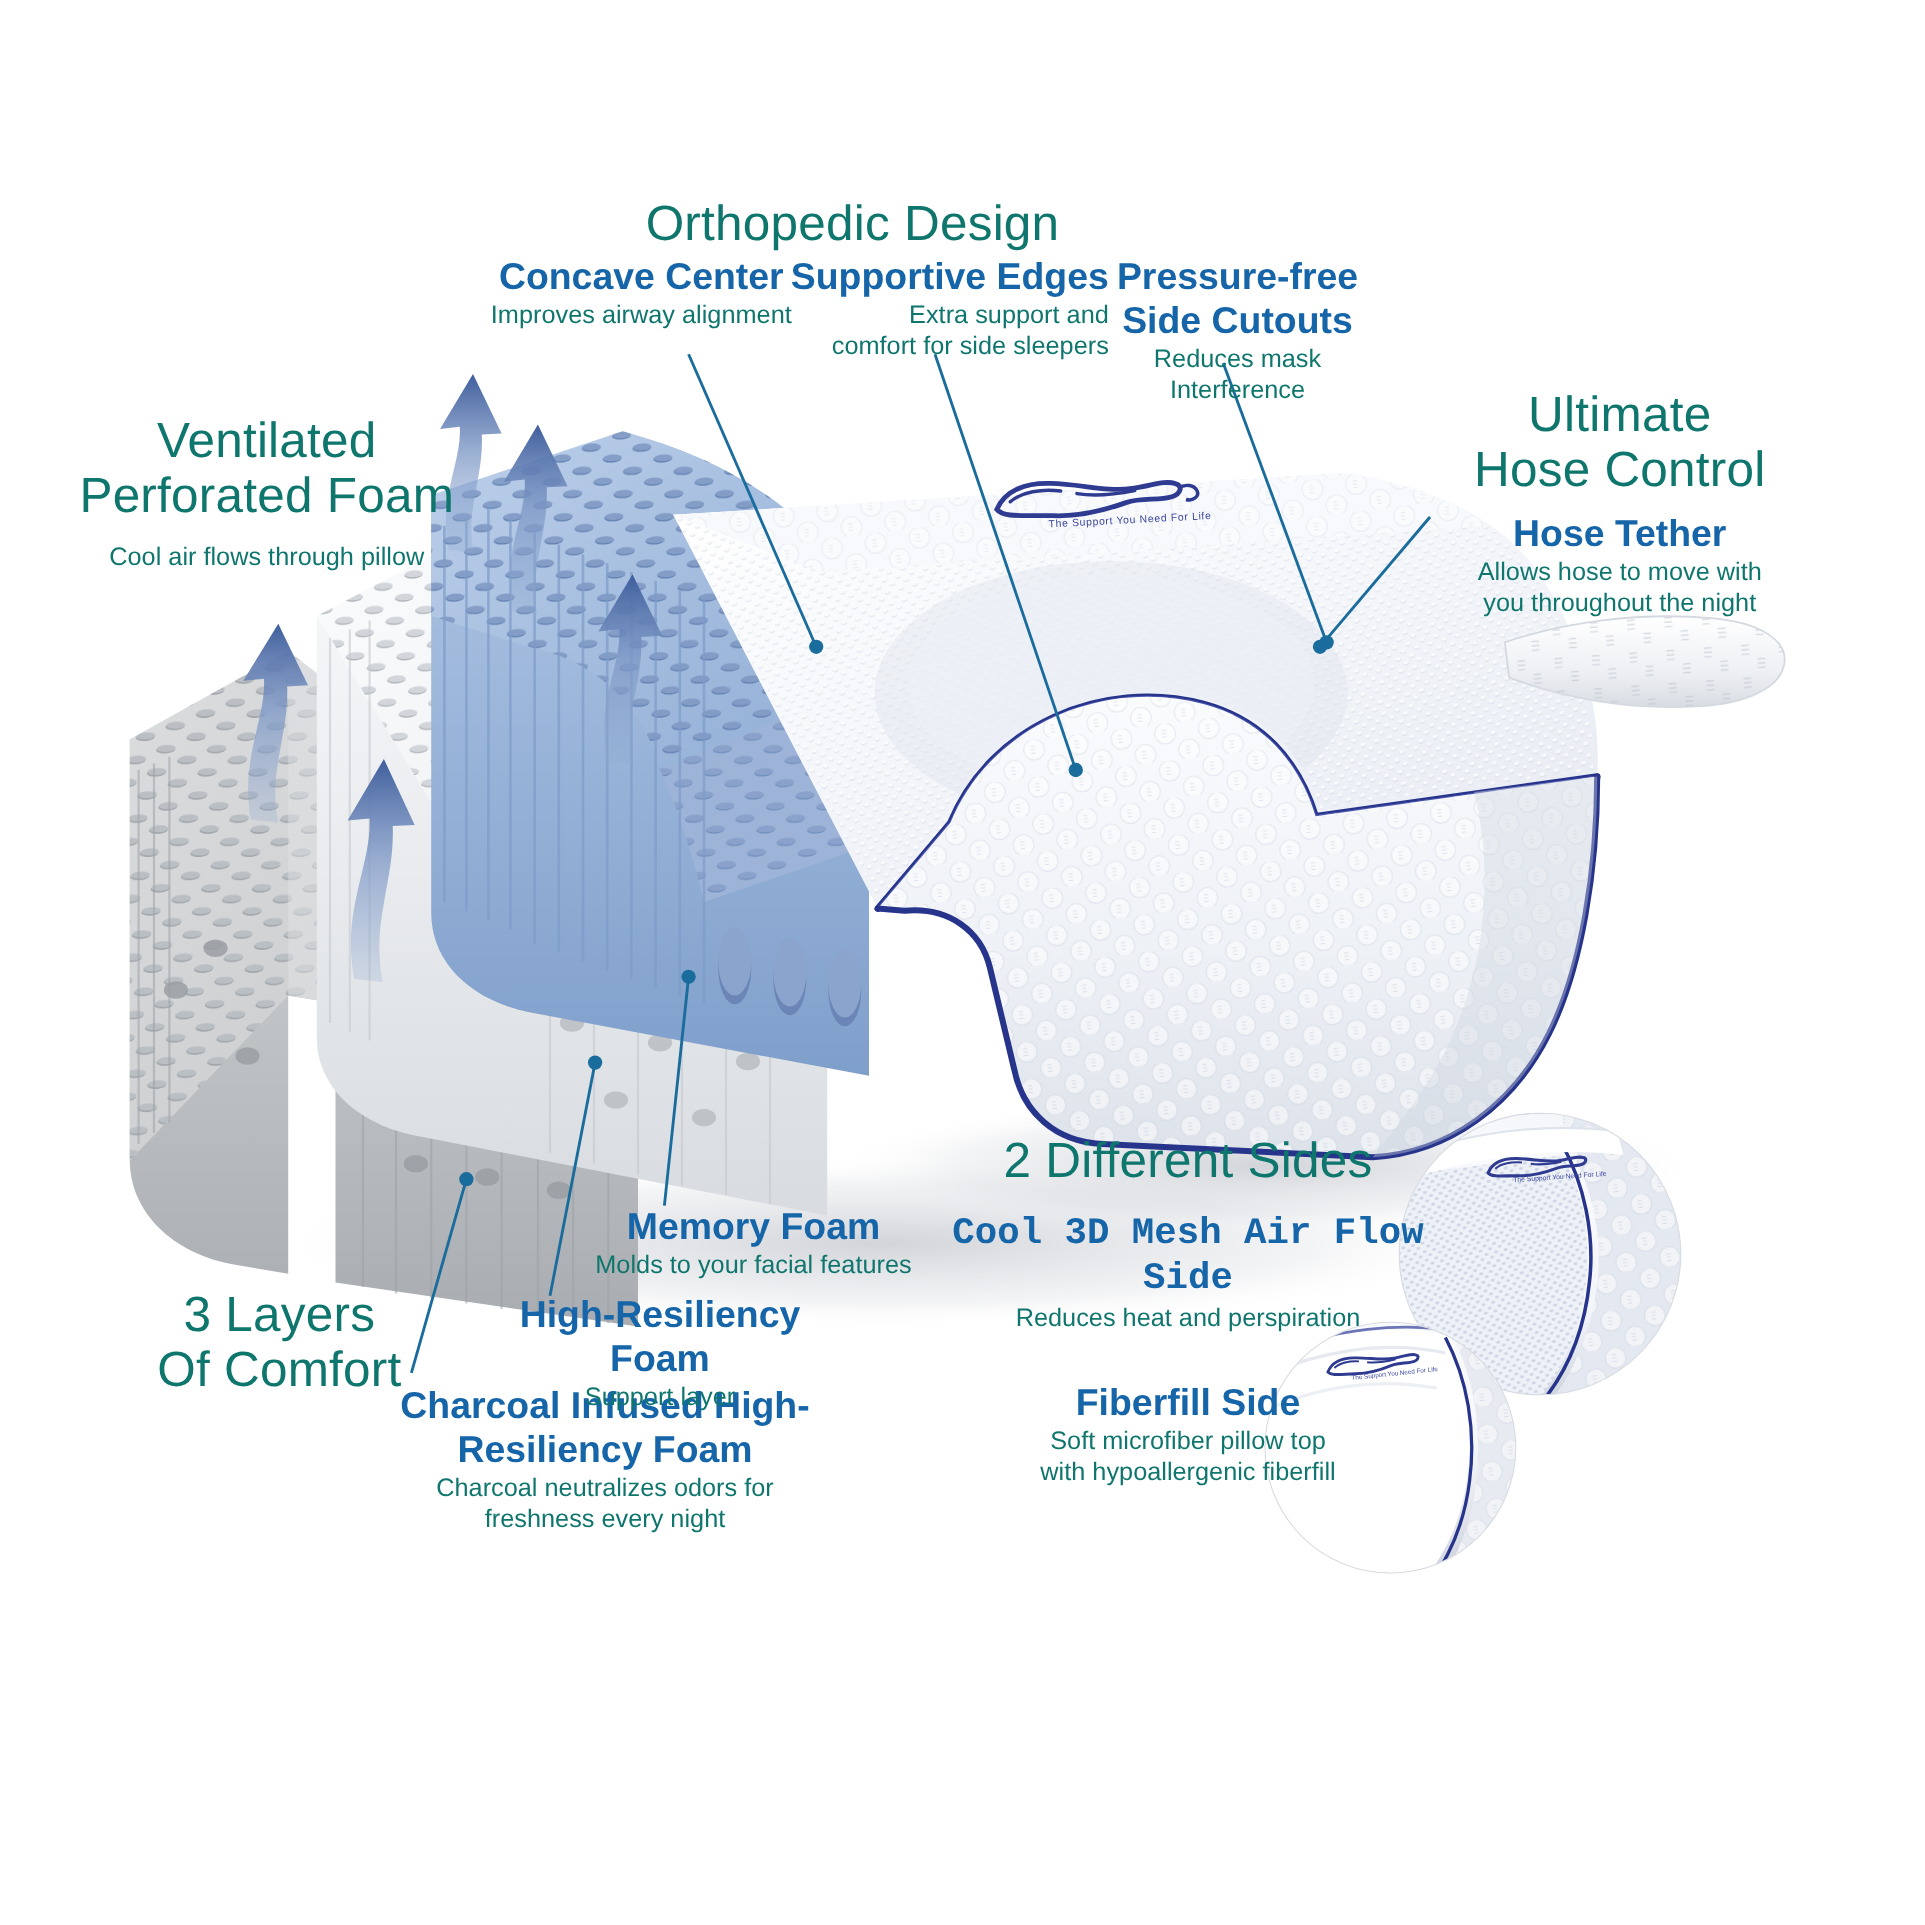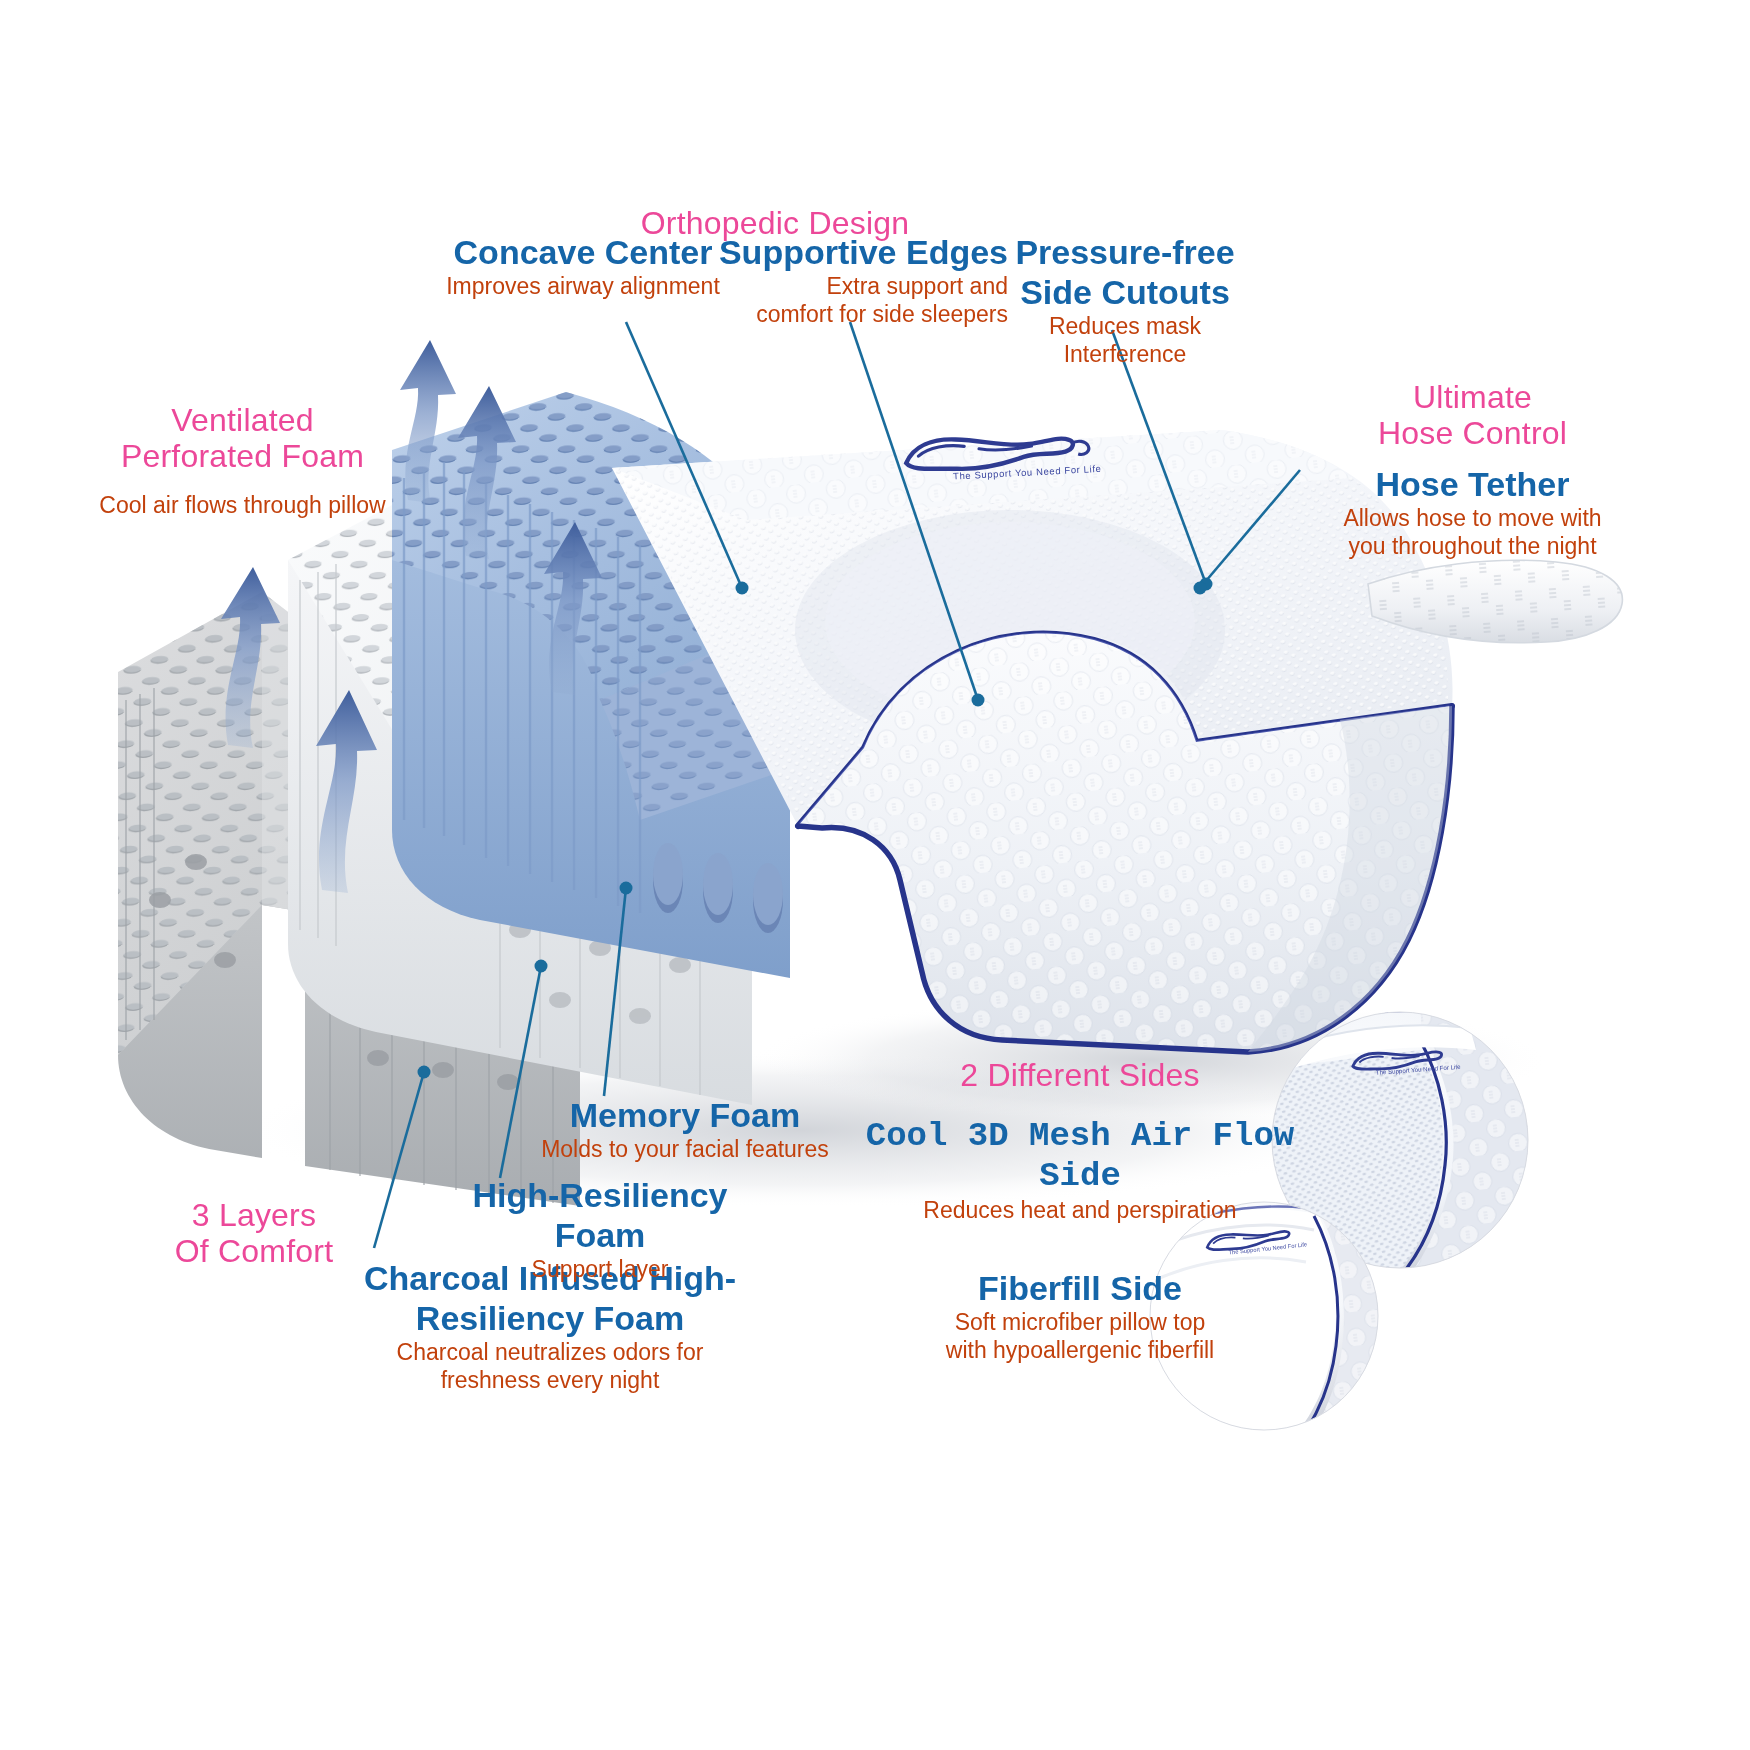--- a/index.html
+++ b/index.html
@@ -8,37 +8,36 @@
     width:1750px;height:1750px;
     background:#ffffff;
     font-family:"Liberation Sans", sans-serif;
     overflow:hidden;
     position:relative;
   }
   #stage{position:absolute;left:0;top:0;width:1750px;height:1750px;}
 
   
   .t-title{
-    color:#ec4899;
-    font-size:32px;
+    color:#0f766e;
+    font-size:45px;
     line-height:1.12;
     letter-spacing:.2px;
     font-weight:400;
     white-space:pre-line;
-    margin-top:28px;
   }
   .t-head{
     color:#1565a8;
     font-size:34px;
     font-weight:bold;
     line-height:1.18;
     white-space:pre-line;
   }
   .t-desc{
-    color:#c2410c;
+    color:#0f766e;
     font-size:23px;
     font-weight:400;
     line-height:1.22;
     white-space:pre-line;
   }
   .blk{position:absolute;text-align:center;}
 
   
   #leaders{position:absolute;left:0;top:0;width:1750px;height:1750px;pointer-events:none;}
 

